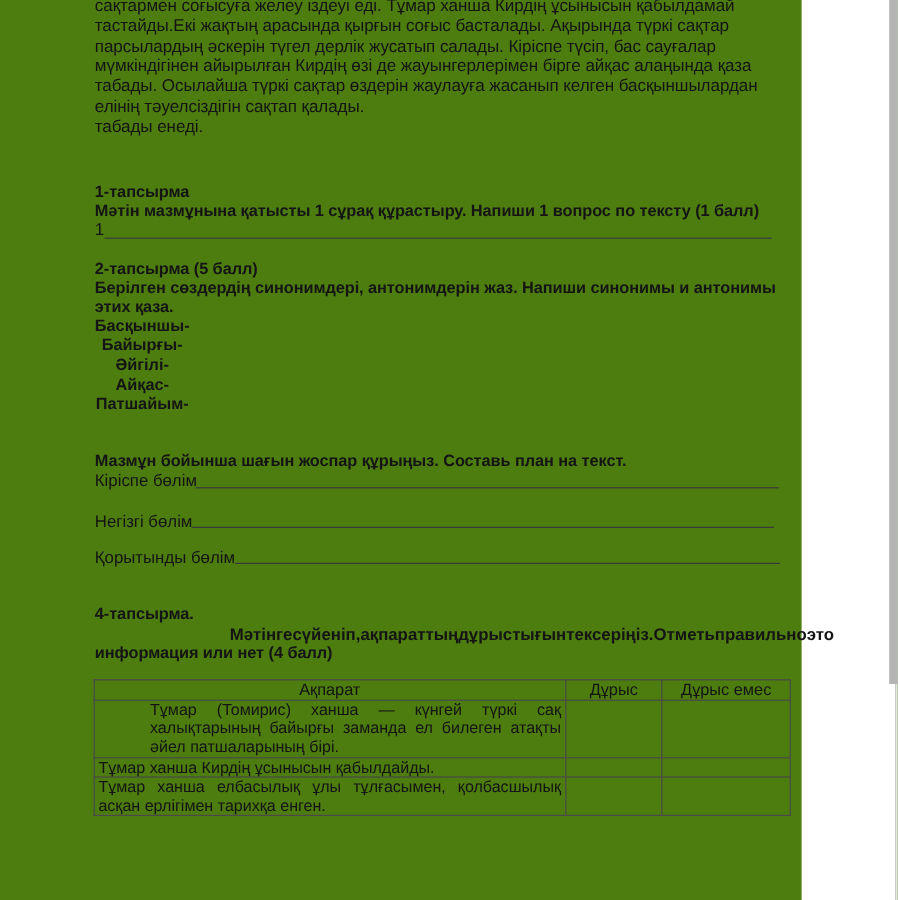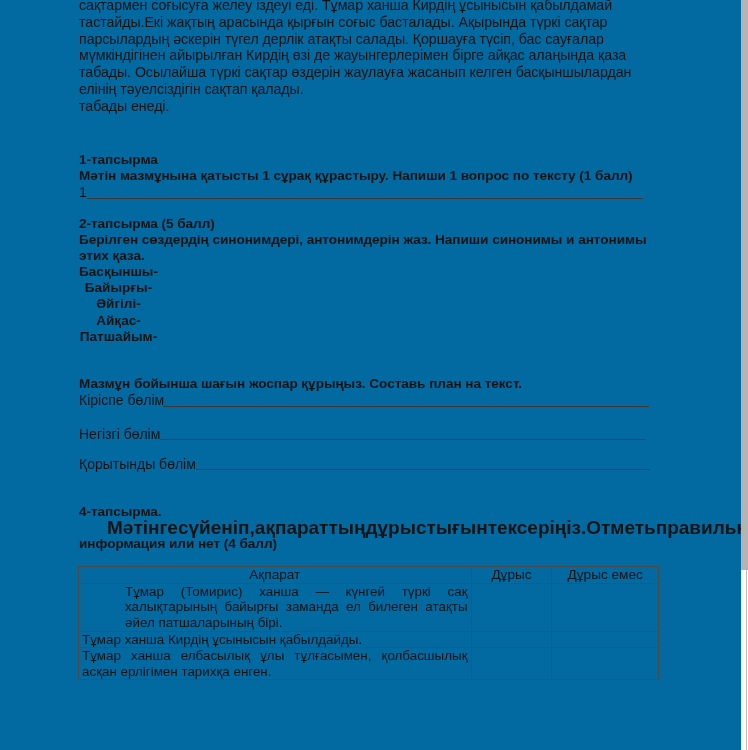--- a/index.html
+++ b/index.html
@@ -1,21 +1,21 @@
 <!DOCTYPE html>
 <html><head>
   <meta charset="utf-8">
   <style>
     html, body { margin: 0; padding: 0; }
     body {
       width: 748px; height: 750px; overflow: hidden; position: relative;
       background: #ffffff; color: #141414;
       font-family: "Liberation Sans", sans-serif;
     }
-    .page { position: absolute; left: 0; top: 0; width: 741px; height: 750px; background: #0369a1; }
+    .page { position: absolute; left: 0; top: 0; width: 668px; height: 750px; background: #4d7c0f; }
     .edge-band { position: absolute; left: 741px; top: 0; width: 7px; height: 570px; background: #b4b4b4; }
     .edge-line { position: absolute; left: 746px; top: 570px; width: 1px; height: 180px; background: #bdbdbd; }
 
     .txt { position: absolute; left: 79px; font-size: 14.2px; line-height: 16.8px; white-space: nowrap; letter-spacing: -0.05px; }
     .b { font-weight: bold; font-size: 13.6px; }
     .para { top: -3px; }
     .para div { height: 16.8px; }
 
     .t1-title { top: 152px; }
     .t1-q { top: 168px; }
@@ -28,41 +28,41 @@
     .words { position: absolute; left: 79px; top: 264px; font-weight: bold; font-size: 13.6px; line-height: 16.2px; text-align: center; }
 
     .t3-title { top: 360px; }
     .t3-q { top: 376px; }
     .plan { position: absolute; left: 79px; font-size: 14px; line-height: 16px; }
     .plan-1 { top: 392px; }
     .plan-2 { top: 426px; }
     .plan-3 { top: 456px; }
 
     .t4-title { top: 504px; }
-    .t4-q1 { position: absolute; left: 79px; top: 520px; width: 616px; font-weight: bold; font-size: 19px; line-height: 16px; display: flex; justify-content: space-between; white-space: nowrap; margin-left: 28px; }
+    .t4-q1 { position: absolute; left: 79px; top: 520px; width: 616px; font-weight: bold; font-size: 14px; line-height: 16px; display: flex; justify-content: flex-end; white-space: nowrap; }
     .t4-q2 { top: 536px; }
 
     table.info {
       position: absolute; left: 78px; top: 566px; width: 581px;
       border-collapse: collapse; font-size: 13.4px; line-height: 15.6px;
     }
     table.info th, table.info td { border: 1.3px solid #4a4a4a; padding: 0 3px; vertical-align: top; }
     table.info th { font-weight: normal; text-align: center; height: 15px; font-size: 13.6px; }
     table.info td.stmt { text-align: justify; }
     .c1 { width: 387px; } .c2 { width: 74px; } .c3 { width: 100px; }
   </style>
 </head>
 <body>
 
 <div class="page">
 
   <div class="txt para">
     <div>сақтармен соғысуға желеу іздеуі еді. Тұмар ханша Кирдің ұсынысын қабылдамай</div>
     <div>тастайды.Екі жақтың арасында қырғын соғыс басталады. Ақырында түркі сақтар</div>
-    <div>парсылардың әскерін түгел дерлік атақты салады. Қоршауға түсіп, бас сауғалар</div>
+    <div>парсылардың әскерін түгел дерлік жусатып салады. Кіріспе түсіп, бас сауғалар</div>
     <div>мүмкіндігінен айырылған Кирдің өзі де жауынгерлерімен бірге айқас алаңында қаза</div>
     <div>табады. Осылайша түркі сақтар өздерін жаулауға жасанып келген басқыншылардан</div>
     <div>елінің тәуелсіздігін сақтап қалады.</div>
     <div>табады енеді.</div>
   </div>
 
   <div class="txt b t1-title">1-тапсырма</div>
   <div class="txt b t1-q">Мәтін мазмұнына қатысты 1 сұрақ құрастыру. Напиши 1 вопрос по тексту  (1 балл)</div>
   <div class="txt t1-ans">1</div>
   <div class="line" style="left:87px; top:198px; width:556px;"></div>

